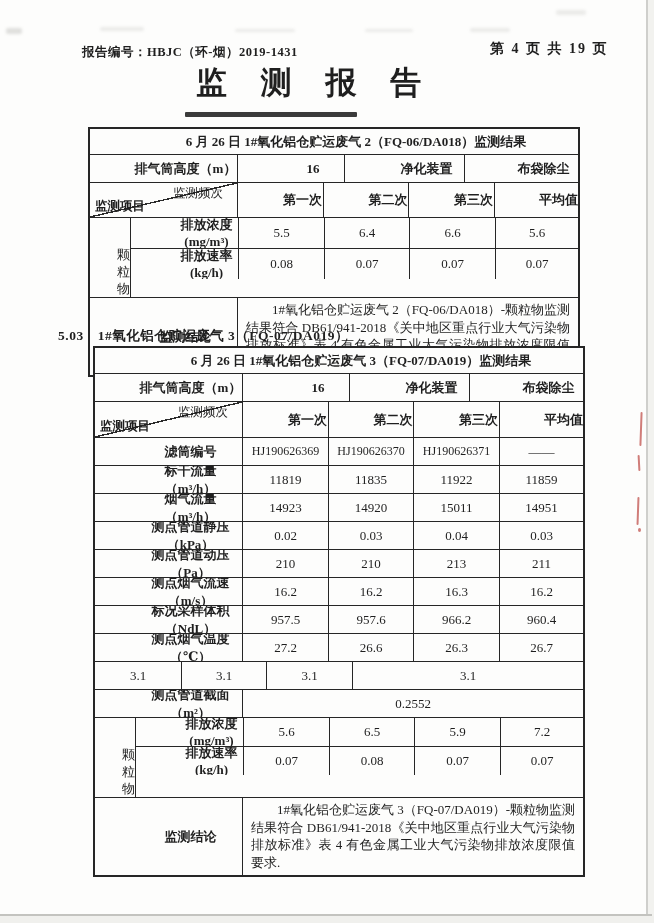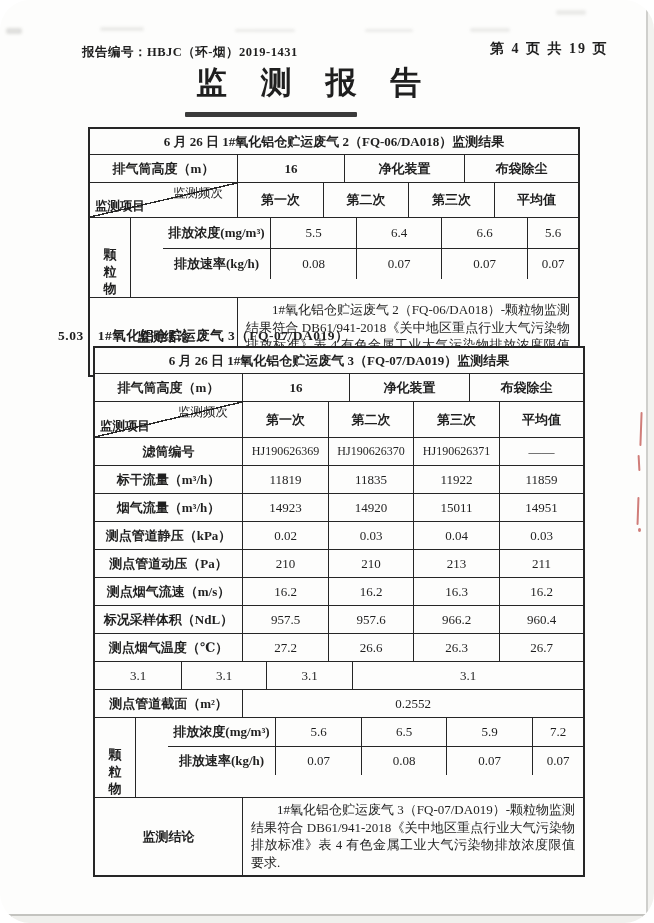--- a/index.html
+++ b/index.html
@@ -1,37 +1,36 @@
 <!DOCTYPE html>
 <html><head>
 <meta charset="utf-8">
 <style>
   html,body{margin:0;padding:0;background:#ffffff;}
   .page{
     position:relative;width:654px;height:923px;overflow:hidden;
     background:#fdfdfc;
     font-family:"Liberation Serif","DejaVu Serif",serif;
     color:#1f1f1f;
-    border-radius:30px;
   }
   
   .hdr-left{position:absolute;left:82px;top:44px;font-size:12.5px;font-weight:700;letter-spacing:.5px;}
   .hdr-right{position:absolute;left:490px;top:40px;font-size:14px;font-weight:700;letter-spacing:2px;}
   .doc-title{position:absolute;left:196px;top:62px;font-size:31px;font-weight:700;letter-spacing:13px;white-space:nowrap;}
   .doc-title-underline{position:absolute;left:185px;top:112px;width:172px;height:4.5px;background:#3b3b3b;border-radius:1px;}
   .section-heading{position:absolute;left:58px;top:327px;font-size:13.5px;font-weight:700;letter-spacing:.5px;}
 
   
   .tbl{position:absolute;width:492px;border:2px solid #262626;background:#fdfdfc;box-sizing:border-box;}
   .tr{display:flex;align-items:stretch;box-sizing:border-box;}
   .tr + .tr{border-top:1px solid #262626;}
   .cell{display:flex;align-items:center;justify-content:center;box-sizing:border-box;
         font-size:13px;text-align:center;overflow:hidden;}
   .cell + .cell{border-left:1px solid #262626;}
-  .bold{font-weight:700;}
+  .bold{font-weight:700;padding-left:44px;}
   .w100{flex:1;}
   .cw-label{width:147px;}
   .cw-16{width:107px;}
   .cw-pur{width:120px;}
   .cw-d{width:86px;}
   .cw-d2{width:85px;}
   .cw-last{flex:1;}
   .cw-item{width:107px;}
   .r-title{height:25px;}
   .r-stack{height:28px;}
@@ -42,25 +41,25 @@
   .t2 .r-data .cell{height:28px;}
 
   
   .diag{position:relative;justify-content:flex-start;
     background:linear-gradient(to bottom right,transparent calc(50% - .7px),#2a2a2a calc(50% - .7px),#2a2a2a calc(50% + .7px),transparent calc(50% + .7px));}
   .diag .d-top{position:absolute;top:2px;right:14px;font-size:12.5px;font-weight:400;}
   .diag .d-bot{position:absolute;bottom:2px;left:5px;font-size:12.5px;font-weight:700;}
 
   
   .pm-wrap{display:flex;}
-  .pm-group{width:40px;display:flex;align-items:center;justify-content:center;
-    font-size:13px;font-weight:700;line-height:17px;box-sizing:border-box;margin-top:28px;}
+  .pm-group{width:40px;display:flex;align-items:center;justify-content:flex-end;
+    font-size:13px;font-weight:400;line-height:17px;box-sizing:border-box;margin-top:28px;}
   .pm-group span{display:block;width:1em;text-align:center;}
   .pm-right{flex:1;border-left:1px solid #262626;}
-  .pm-row{display:flex;margin-left:32px;}
+  .pm-row{display:flex;}
   .pm-row + .pm-row{border-top:1px solid #262626;}
   .pm-row .cell:first-child{border-left:none;}
 
   
   .concl-text{flex:1;display:block;padding:3px 8px 4px 8px;font-size:13px;line-height:17.5px;
     text-align:justify;text-indent:26px;border-left:1px solid #262626;
     display:flex;align-items:center;}
   .concl-text p{margin:0;text-indent:26px;text-align:justify;}
 
   

